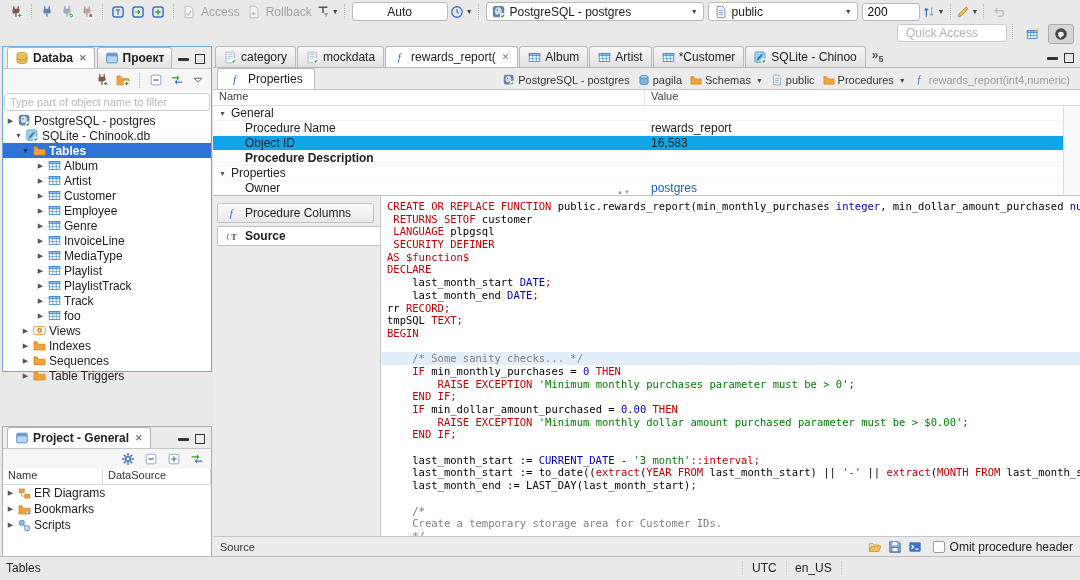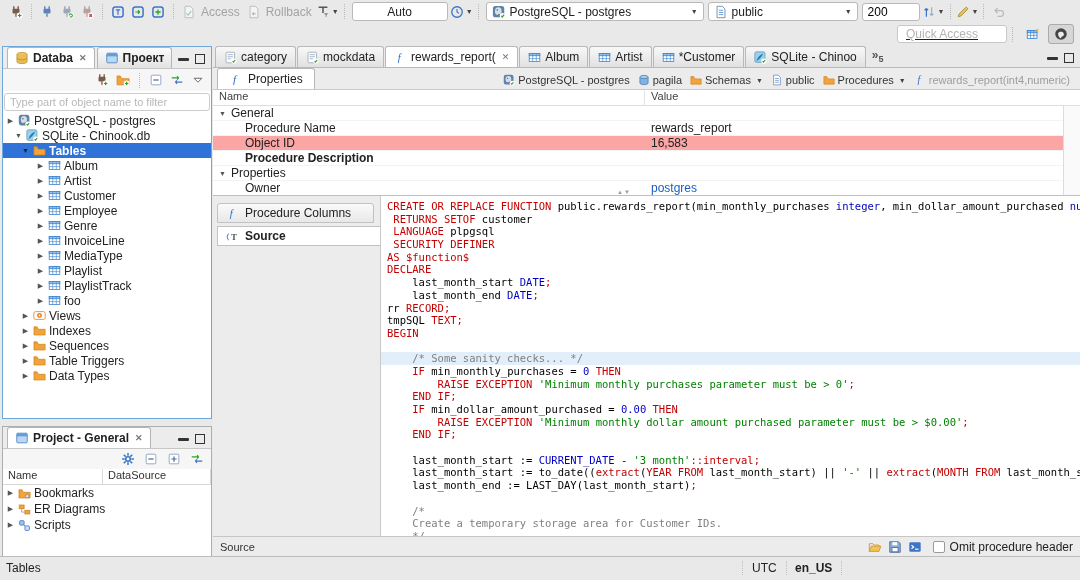--- a/index.html
+++ b/index.html
@@ -15,36 +15,36 @@
   .tbtn svg, .icn svg { width:14px; height:14px; display:block; }
   .tlabel { color:#a3a3a3; margin:0 4px 0 2px; }
   .caret { font-size:7px; color:#444; margin-left:2px; }
   .combo { height:19px; background:#fff; border:1px solid #b9b9b9; border-radius:3px; display:flex; align-items:center; padding:0 5px; margin:0 2px; flex:none; }
   .combo .icn { margin-right:4px; display:flex; }
   .combo .cv { white-space:nowrap; overflow:hidden; }
   #combo-auto { width:96px; justify-content:center; }
   #combo-conn { width:218px; }
   #combo-schema { width:150px; }
   .tfield { width:58px; height:18px; border:1px solid #b9b9b9; border-radius:3px; padding:0 5px; font:12px "Liberation Sans",sans-serif; margin:0 2px; }
-  #tb-row2 { position:absolute; right:6px; top:24px; height:20px; display:flex; align-items:center;text-decoration:underline; }
+  #tb-row2 { position:absolute; right:6px; top:24px; height:20px; display:flex; align-items:flex-start; }
   #quick-access { width:110px; height:18px; border:1px solid #c9c9c9; border-radius:3px; padding:0 8px; font:12px "Liberation Sans",sans-serif; color:#555; }
   #quick-access::placeholder { color:#b3b3b3; }
   .pbtn { width:26px; height:20px; display:flex; align-items:center; justify-content:center; border-radius:3px; margin-left:2px; }
   .pbtn.pressed { background:#d6d6d6; border:1px solid #ababab; }
 
   
   .panel-tabs { height:22px; display:flex; align-items:flex-end; background:#ececec; border-bottom:1px solid #c6c6c6; padding-left:2px; }
   .vtab { height:21px; display:flex; align-items:center; gap:4px; padding:0 7px; font-weight:bold; border:1px solid #b5b5b5; border-bottom:none; border-radius:3px 3px 0 0; background:linear-gradient(#fbfbfb,#e2e2e2); margin-left:2px; white-space:nowrap; }
   .vtab.active { background:#fff; }
   .close { font-size:9px; color:#777; margin-left:2px; }
   .winbtns { margin-left:auto; display:flex; align-items:center; gap:6px; padding:0 6px 4px 0; }
   .wmin { width:11px; height:3px; background:#333; border-radius:1px; }
   .wmax { width:10px; height:10px; border:1.5px solid #333; }
 
-  #nav-panel { position:absolute; left:2px; top:46px; width:210px; height:373px; background:#fff; border:1px solid #6fa7dd; }
+  #nav-panel { position:absolute; left:2px; top:46px; width:210px; height:326px; background:#fff; border:1px solid #6fa7dd; }
   #nav-toolbar { height:22px; display:flex; align-items:center; justify-content:flex-end; gap:1px; padding-right:3px; background:#f6f6f6; }
   #nav-filter-wrap { padding:2px 1px; }
   #nav-filter { width:100%; height:18px; border:1px solid #cdcdcd; border-radius:3px; padding:0 5px; font:11px "Liberation Sans",sans-serif; }
   #nav-filter::placeholder { color:#b8b8b8; }
   #nav-tree { overflow:hidden; }
   .trow { height:15px; display:flex; align-items:center; white-space:nowrap; cursor:default; }
   .trow .exp { width:11px; flex:none; text-align:center; font-size:7px; color:#555; }
   .trow .icn { width:16px; height:14px; flex:none; display:inline-flex; align-items:center; justify-content:center; margin-right:2px; }
   .trow .icn svg { width:13px; height:13px; }
   .trow.sel { background:var(--sel); color:#fff; font-weight:bold; }
@@ -53,21 +53,21 @@
   #proj-panel { position:absolute; left:2px; top:426px; width:210px; height:132px; background:#fff; border:1px solid #aeaeae; }
   #proj-toolbar { height:20px; display:flex; align-items:center; justify-content:flex-end; gap:3px; padding-right:4px; background:#f6f6f6; }
   #proj-head { height:16px; display:flex; border-bottom:1px solid #d8d8d8; font-size:11px; color:#333; }
   #proj-head .c1 { width:100px; padding-left:5px; border-right:1px solid #d8d8d8; }
   #proj-head .c2 { padding-left:5px; flex:1; border-right:1px solid #d8d8d8; }
 
   
   #statusbar { position:absolute; left:0; top:556px; width:1080px; height:24px; background:#e9e9e9; border-top:1px solid #bdbdbd; }
   #status-left { position:absolute; left:6px; top:4px; color:#222; }
   #status-tz { position:absolute; left:742px; top:4px; padding:0 9px; border-left:1px dotted #c3c3c3; border-right:1px dotted #c3c3c3; }
-  #status-locale { position:absolute; left:786px; top:4px; padding:0 9px; border-right:1px dotted #c3c3c3;font-weight:bold; }
+  #status-locale { position:absolute; left:786px; top:4px; padding:0 9px; border-right:1px dotted #c3c3c3; }
 
   
   #main { position:absolute; left:213px; top:46px; width:867px; height:510px; background:#fff; }
   #etabs { height:22px; background:#e9e9e9; border-bottom:1px solid #b9b9b9; display:flex; align-items:flex-end; padding-left:2px; }
   .etab { height:21px; display:flex; align-items:center; gap:4px; padding:0 8px; border:1px solid #b9b9b9; border-bottom:none; border-radius:3px 3px 0 0; background:linear-gradient(#f8f8f8,#e1e1e1); margin-right:1px; white-space:nowrap; }
   .etab.active { background:#fff; }
   .etab .icn svg { width:13px; height:13px; }
   .eoverflow { color:#555; margin:0 0 3px 5px; font-weight:bold; }
   .eoverflow sub { font-size:9px; }
 
@@ -80,21 +80,21 @@
 
   #grid { position:relative; height:106px; border-bottom:1px solid #c0c0c0; overflow:hidden; }
   #ghead { height:16px; display:flex; border-bottom:1px solid #dedede; font-size:11px; color:#444; }
   #ghead .gc1 { width:432px; padding-left:6px; border-right:1px solid #e3e3e3; }
   #ghead .gc2 { padding-left:6px; }
   .grow { height:15px; display:flex; align-items:center; border-bottom:1px solid #f3f3f3; }
   .grow .gc1 { width:432px; flex:none; padding-left:6px; display:flex; align-items:center; white-space:nowrap; }
   .grow .gc2 { flex:1; padding-left:6px; white-space:nowrap; }
   .grow .exp { font-size:7px; color:#555; width:12px; }
   .grow .indent { padding-left:26px; }
-  .grow.selrow { background:#fca5a5; }
+  .grow.selrow { background:#0ea5e9; }
   .grow.boldrow .gc1 { font-weight:bold; }
   .grow .linkval { color:var(--link); }
   #gscroll { position:absolute; right:0; top:16px; bottom:0; width:17px; border-left:1px solid #dcdcdc; background:#fafafa; }
   #gsash { position:absolute; left:404px; bottom:0px; color:#9a9a9a; font-size:6px; letter-spacing:1px; }
 
   #lower { display:flex; height:340px; }
   #subtabs { width:168px; background:#ececec; border-right:1px solid #c9c9c9; padding-top:7px; }
   .stab { height:20px; display:flex; align-items:center; gap:6px; padding:0 8px; border:1px solid #c2c2c2; background:linear-gradient(#fafafa,#e8e8e8); border-radius:3px 3px 0 0; margin:0 6px 3px 4px; white-space:nowrap; }
   .stab.active { background:#fff; font-weight:bold; border-radius:0; margin-right:0; border-right:none; }
   .stab svg { width:13px; height:13px; }
@@ -523,20 +523,31 @@
         </div>
         <div class="trow" style="padding-left:32px">
           <span class="exp">▶</span>
           <span class="icn">
             <svg viewBox="0 0 16 16" xmlns="http://www.w3.org/2000/svg">
               <rect x="1.5" y="3" width="13" height="10" fill="#fff" stroke="#3e86d0"></rect>
               <rect x="1.5" y="3" width="13" height="2.8" fill="#9cc3ea" stroke="#3e86d0"></rect>
               <path d="M5.8 3v10M10.2 3v10M1.5 9.4h13" stroke="#3e86d0" stroke-width=".8"></path>
             </svg>
           </span>
+          <span>Track</span>
+        </div>
+        <div class="trow" style="padding-left:32px">
+          <span class="exp">▶</span>
+          <span class="icn">
+            <svg viewBox="0 0 16 16" xmlns="http://www.w3.org/2000/svg">
+              <rect x="1.5" y="3" width="13" height="10" fill="#fff" stroke="#3e86d0"></rect>
+              <rect x="1.5" y="3" width="13" height="2.8" fill="#9cc3ea" stroke="#3e86d0"></rect>
+              <path d="M5.8 3v10M10.2 3v10M1.5 9.4h13" stroke="#3e86d0" stroke-width=".8"></path>
+            </svg>
+          </span>
           <span>foo</span>
         </div>
         <div class="trow" style="padding-left:17px">
           <span class="exp">▶</span>
           <span class="icn">
             <svg viewBox="0 0 16 16" xmlns="http://www.w3.org/2000/svg">
               <rect x="1" y="3.2" width="14" height="9.6" rx="2" fill="#fff" stroke="#e8821e"></rect>
               <circle cx="8" cy="8" r="3" fill="#e8821e"></circle>
               <circle cx="8" cy="8" r="1.1" fill="#fff"></circle>
             </svg>
@@ -565,30 +576,20 @@
         </div>
         <div class="trow" style="padding-left:17px">
           <span class="exp">▶</span>
           <span class="icn">
             <svg viewBox="0 0 16 16" xmlns="http://www.w3.org/2000/svg">
               <path d="M1.2 13.5V4.8h4.3l1.3 1.7h8.1v7z" fill="#f2a33c" stroke="#cf8420" stroke-width=".9"></path>
               <path d="M1.2 4.8V3.4h3.6l1 1.4" fill="#f2a33c" stroke="#cf8420" stroke-width=".9"></path>
             </svg>
           </span>
           <span>Table Triggers</span>
-        </div>
-        <div class="trow" style="padding-left:17px">
-          <span class="exp">▶</span>
-          <span class="icn">
-            <svg viewBox="0 0 16 16" xmlns="http://www.w3.org/2000/svg">
-              <path d="M1.2 13.5V4.8h4.3l1.3 1.7h8.1v7z" fill="#f2a33c" stroke="#cf8420" stroke-width=".9"></path>
-              <path d="M1.2 4.8V3.4h3.6l1 1.4" fill="#f2a33c" stroke="#cf8420" stroke-width=".9"></path>
-            </svg>
-          </span>
-          <span>Data Types</span>
         </div>
       </div>
   </div>
 
   <div id="proj-panel">
     <div class="panel-tabs">
       <span class="vtab active">
         <span class="icn">
             <svg viewBox="0 0 16 16" xmlns="http://www.w3.org/2000/svg">
               <rect x="2" y="2.5" width="12" height="11" rx="1.2" fill="#bcd8f0" stroke="#4a86c8"></rect>
@@ -640,37 +641,37 @@
     </div>
     <div id="proj-head">
       <span class="c1">Name</span>
       <span class="c2">DataSource</span>
     </div>
     <div id="proj-tree">
         <div class="trow" style="padding-left:2px;height:16px">
           <span class="exp">▶</span>
           <span class="icn">
             <svg viewBox="0 0 16 16" xmlns="http://www.w3.org/2000/svg">
+              <rect x="1.5" y="2.5" width="6" height="4.5" fill="#f2a33c" stroke="#cf8420"></rect>
+              <rect x="8.5" y="9" width="6" height="4.5" fill="#f2a33c" stroke="#cf8420"></rect>
+              <path d="M4.5 7v4.2h4" fill="none" stroke="#999"></path>
+            </svg>
+          </span>
+          <span>ER Diagrams</span>
+        </div>
+        <div class="trow" style="padding-left:2px;height:16px">
+          <span class="exp">▶</span>
+          <span class="icn">
+            <svg viewBox="0 0 16 16" xmlns="http://www.w3.org/2000/svg">
               <path d="M1.2 13.5V4.8h4.3l1.3 1.7h8.1v7z" fill="#f2a33c" stroke="#cf8420" stroke-width=".9"></path>
               <path d="M1.2 4.8V3.4h3.6l1 1.4" fill="#f2a33c" stroke="#cf8420" stroke-width=".9"></path>
               <path d="M11.3 8.6l.8 1.6 1.8.3-1.3 1.2.3 1.8-1.6-.9-1.6.9.3-1.8-1.3-1.2 1.8-.3z" fill="#fff" stroke="#4a86c8" stroke-width=".7"></path>
             </svg>
           </span>
           <span>Bookmarks</span>
-        </div>
-        <div class="trow" style="padding-left:2px;height:16px">
-          <span class="exp">▶</span>
-          <span class="icn">
-            <svg viewBox="0 0 16 16" xmlns="http://www.w3.org/2000/svg">
-              <rect x="1.5" y="2.5" width="6" height="4.5" fill="#f2a33c" stroke="#cf8420"></rect>
-              <rect x="8.5" y="9" width="6" height="4.5" fill="#f2a33c" stroke="#cf8420"></rect>
-              <path d="M4.5 7v4.2h4" fill="none" stroke="#999"></path>
-            </svg>
-          </span>
-          <span>ER Diagrams</span>
         </div>
         <div class="trow" style="padding-left:2px;height:16px">
           <span class="exp">▶</span>
           <span class="icn">
             <svg viewBox="0 0 16 16" xmlns="http://www.w3.org/2000/svg">
               <rect x="2" y="2" width="5.5" height="5.5" rx="1" fill="#9cc3ea" stroke="#3e74c8"></rect>
               <rect x="8.5" y="8.5" width="5.5" height="5.5" rx="1" fill="#cfe2f4" stroke="#3e74c8"></rect>
               <path d="M7 7l2 2" stroke="#3e74c8"></path>
             </svg>
           </span>

